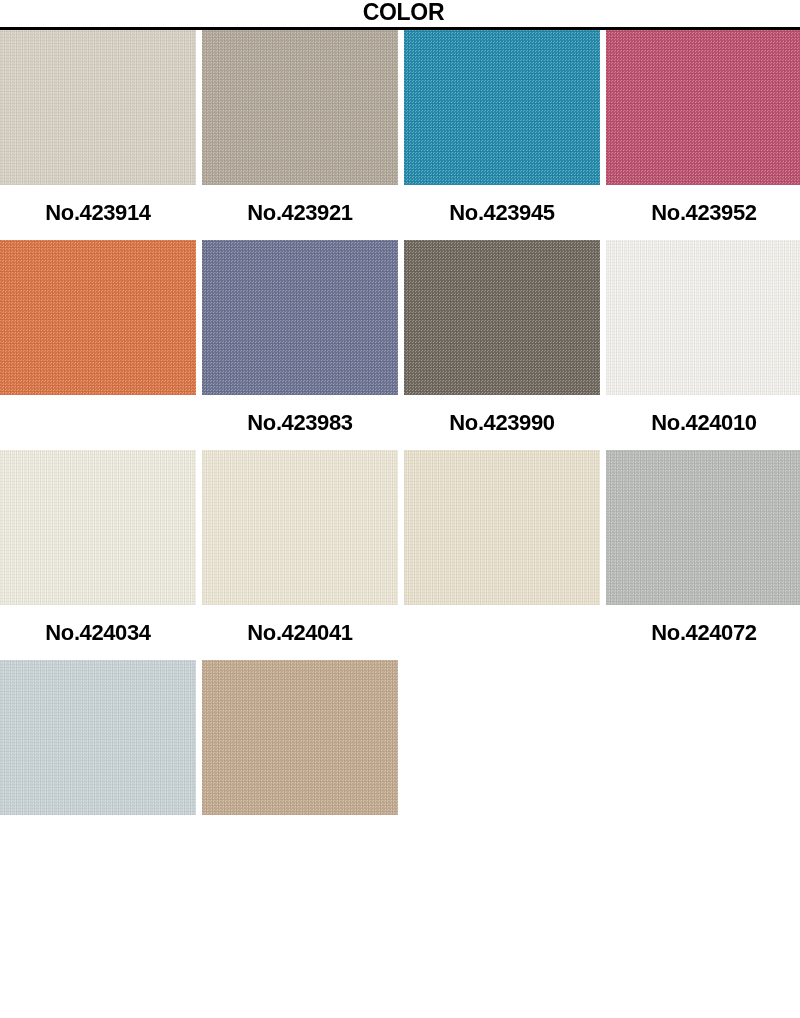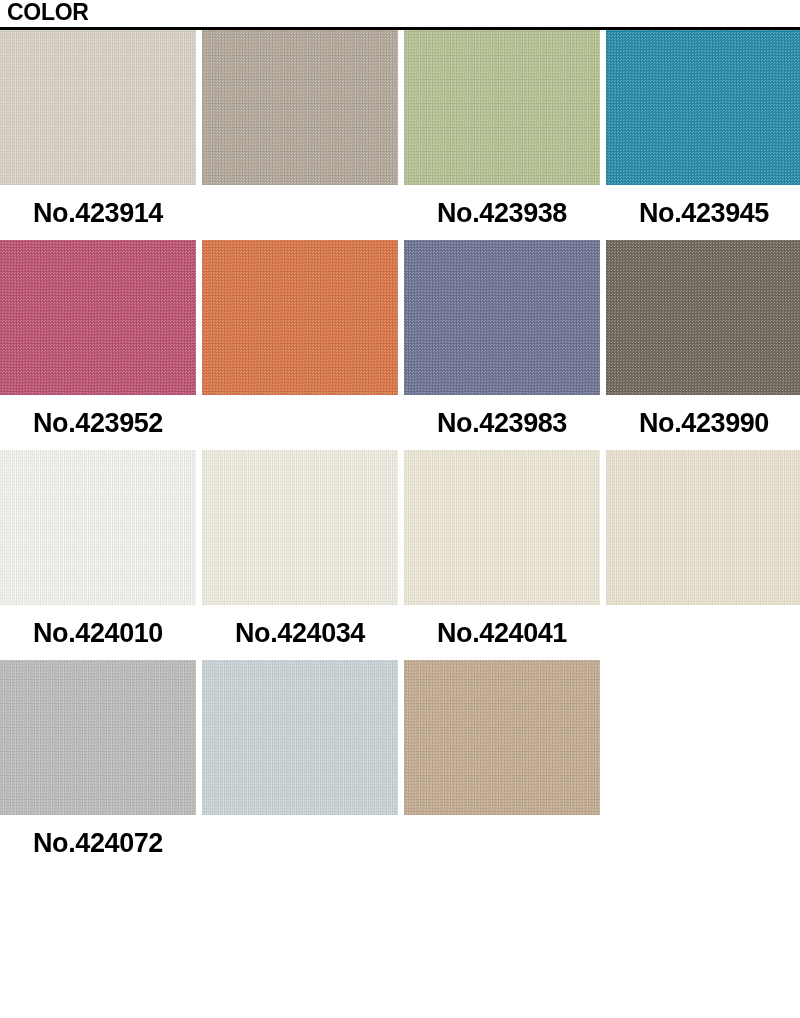--- a/index.html
+++ b/index.html
@@ -13,20 +13,21 @@
     height: 1018px;
     overflow: hidden;
     font-family: "Liberation Sans", sans-serif;
     -webkit-font-smoothing: antialiased;
   }
 
   
   .page-header {
     padding: 0 0 0 7px;
     box-sizing: border-box;
+    text-align: center;
   }
   .page-title {
     font-size: 23px;
     font-weight: bold;
     line-height: 23px;
     letter-spacing: -0.3px;
     color: #000000;
     padding-top: 1px;
     display: block;
   }
@@ -76,21 +77,21 @@
     position: absolute;
     inset: 0;
     background-image:
       repeating-linear-gradient(90deg, rgba(0,0,0,.05) 0 1px, transparent 1px 2px),
       repeating-linear-gradient(0deg,  rgba(255,255,255,.06) 0 1px, transparent 1px 2px);
     pointer-events: none;
   }
   .swatch-label {
     display: block;
     text-align: center;
-    font-size: 27px;
+    font-size: 22px;
     font-weight: bold;
     line-height: 22px;
     letter-spacing: -0.4px;
     color: #000000;
     padding-top: 17px;
     padding-bottom: 16px;
     white-space: nowrap;
   }
 </style>
 </head>
@@ -101,24 +102,21 @@
 </div>
 <div class="title-rule"></div>
 
 <div class="swatch-grid" id="swatch-grid">
     <div class="swatch-cell">
       <div class="swatch-chip" style="background-color: rgb(220, 213, 200);"></div>
       <span class="swatch-label">No.423914</span>
     </div>
     <div class="swatch-cell">
       <div class="swatch-chip" style="background-color: rgb(181, 170, 155);"></div>
-    </div>
-    <div class="swatch-cell">
-      <div class="swatch-chip" style="background-color: rgb(183, 197, 147);"></div>
-      <span class="swatch-label">No.423938</span>
+      <span class="swatch-label">No.423921</span>
     </div>
     <div class="swatch-cell">
       <div class="swatch-chip" style="background-color: rgb(31, 140, 175);"></div>
       <span class="swatch-label">No.423945</span>
     </div>
     <div class="swatch-cell">
       <div class="swatch-chip" style="background-color: rgb(192, 78, 110);"></div>
       <span class="swatch-label">No.423952</span>
     </div>
     <div class="swatch-cell">

